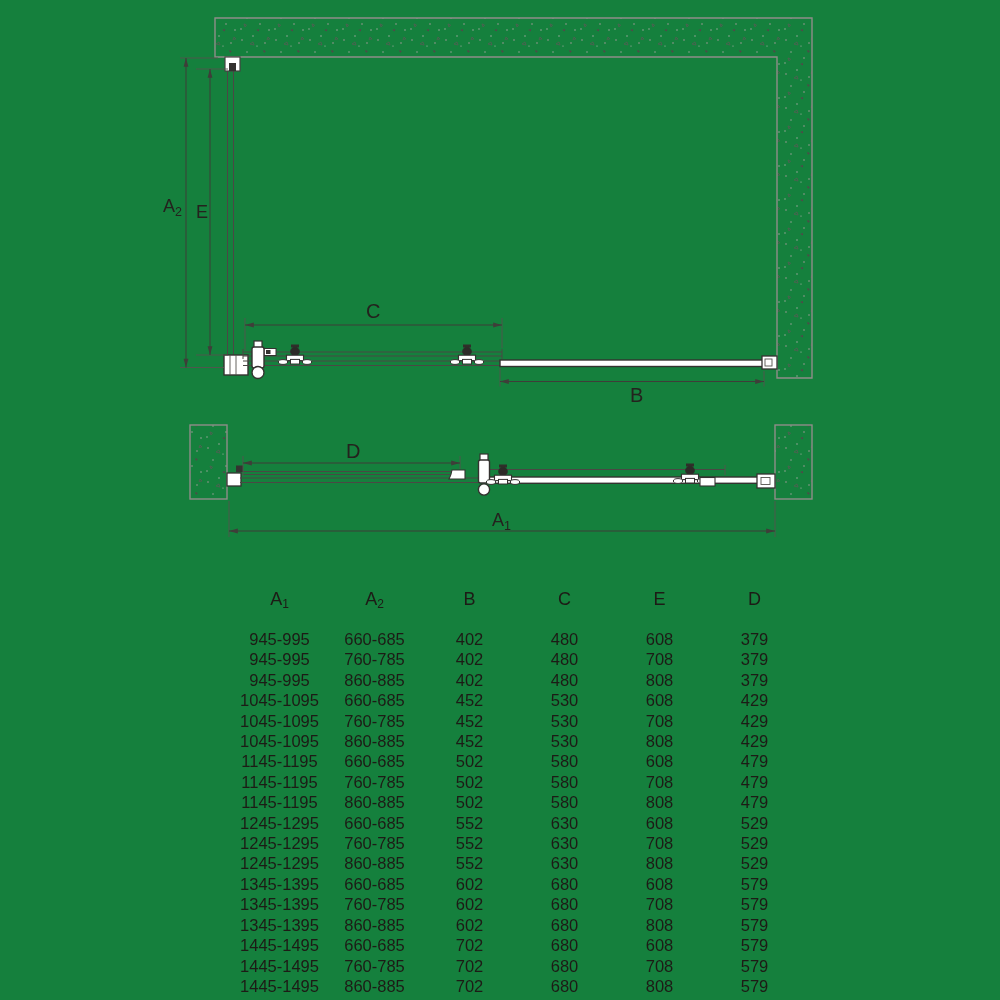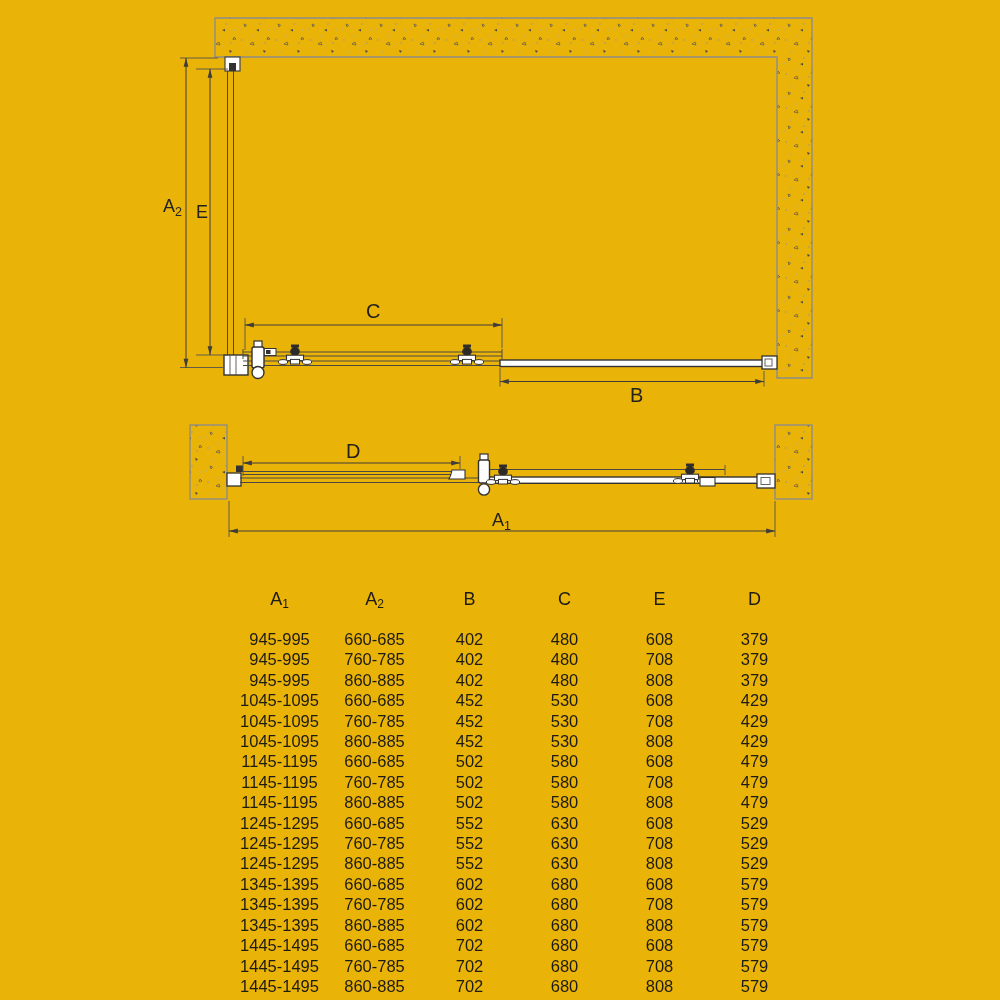--- a/index.html
+++ b/index.html
@@ -1,17 +1,17 @@
 <!DOCTYPE html>
 <html><head>
 <meta charset="utf-8">
 <style>
   html,body { margin:0; padding:0; background:#ffffff; }
   body { width:1000px; height:1000px; font-family:"Liberation Sans", sans-serif; }
-  .stage { position:relative; width:1000px; height:1000px; overflow:hidden; background:#eab308; }
+  .stage { position:relative; width:1000px; height:1000px; overflow:hidden; background:#15803d; }
   .stage > svg { position:absolute; top:0; left:0; }
 
   
   .dim-table {
     position:absolute; left:232px; top:584px; width:570px;
     border-collapse:collapse; table-layout:fixed;
     color:#1d1b16; font-family:"Liberation Sans", sans-serif;
   }
   .dim-table col { width:95px; }
   .dim-table th {

